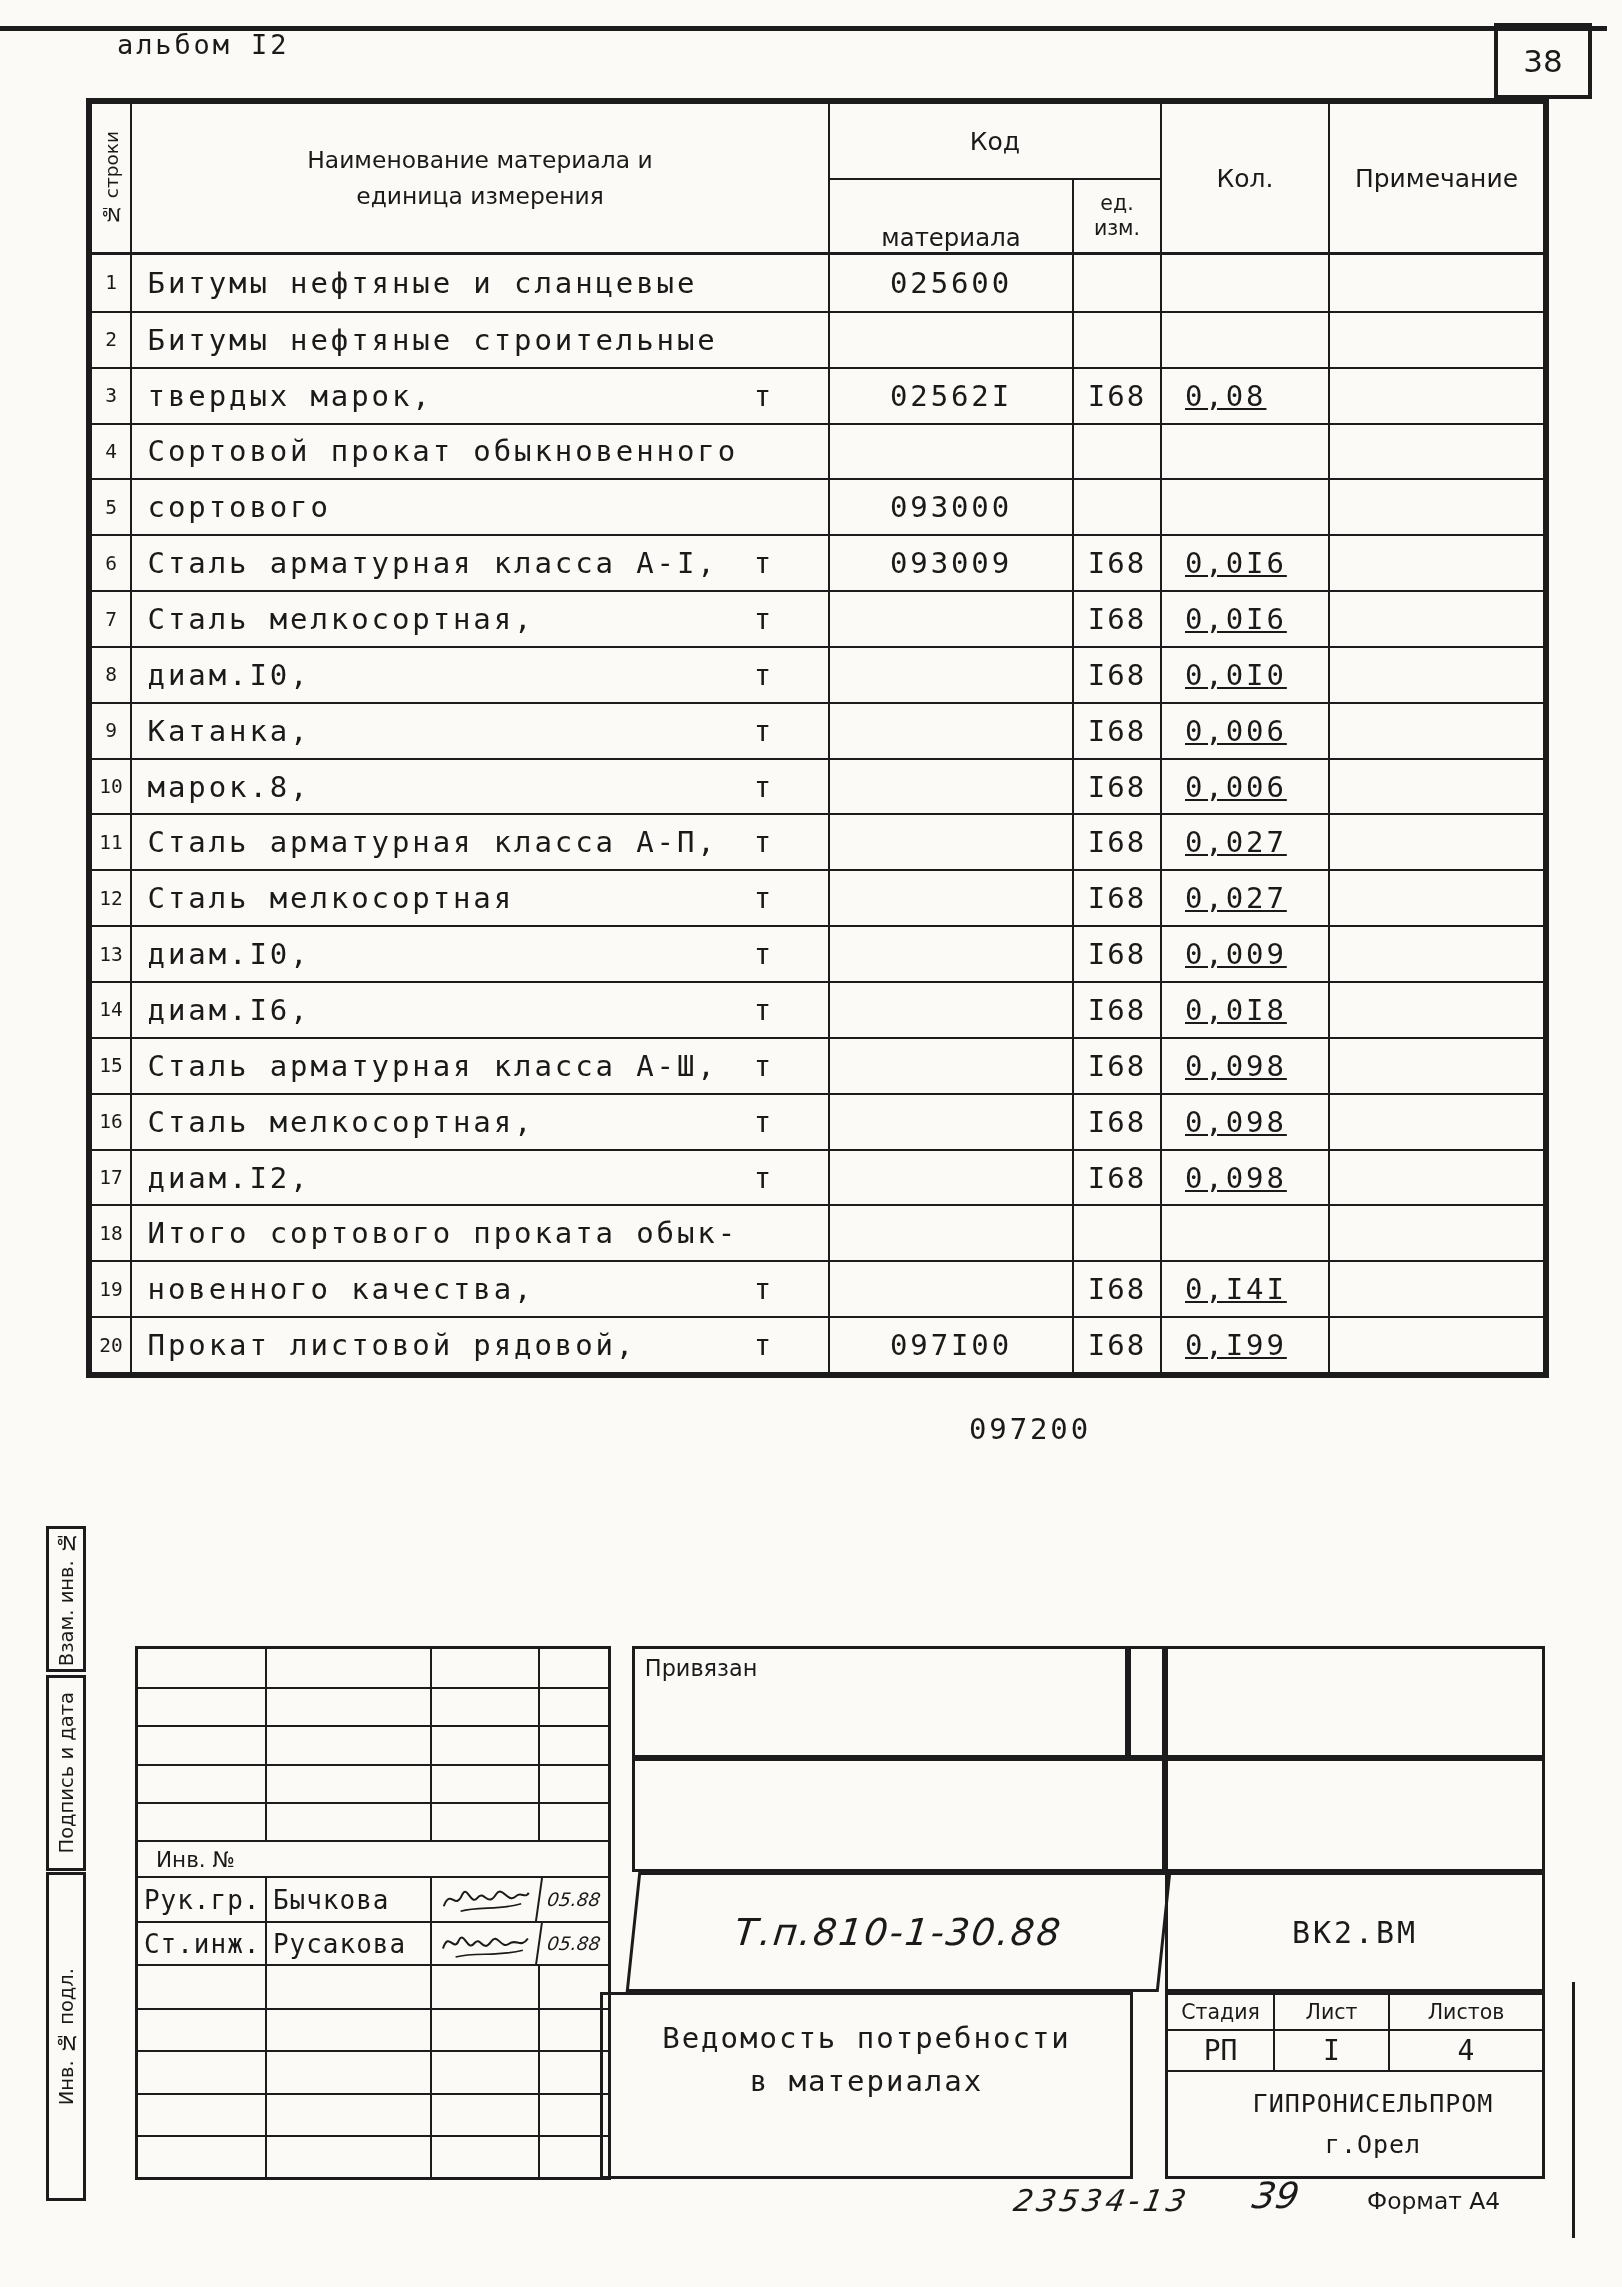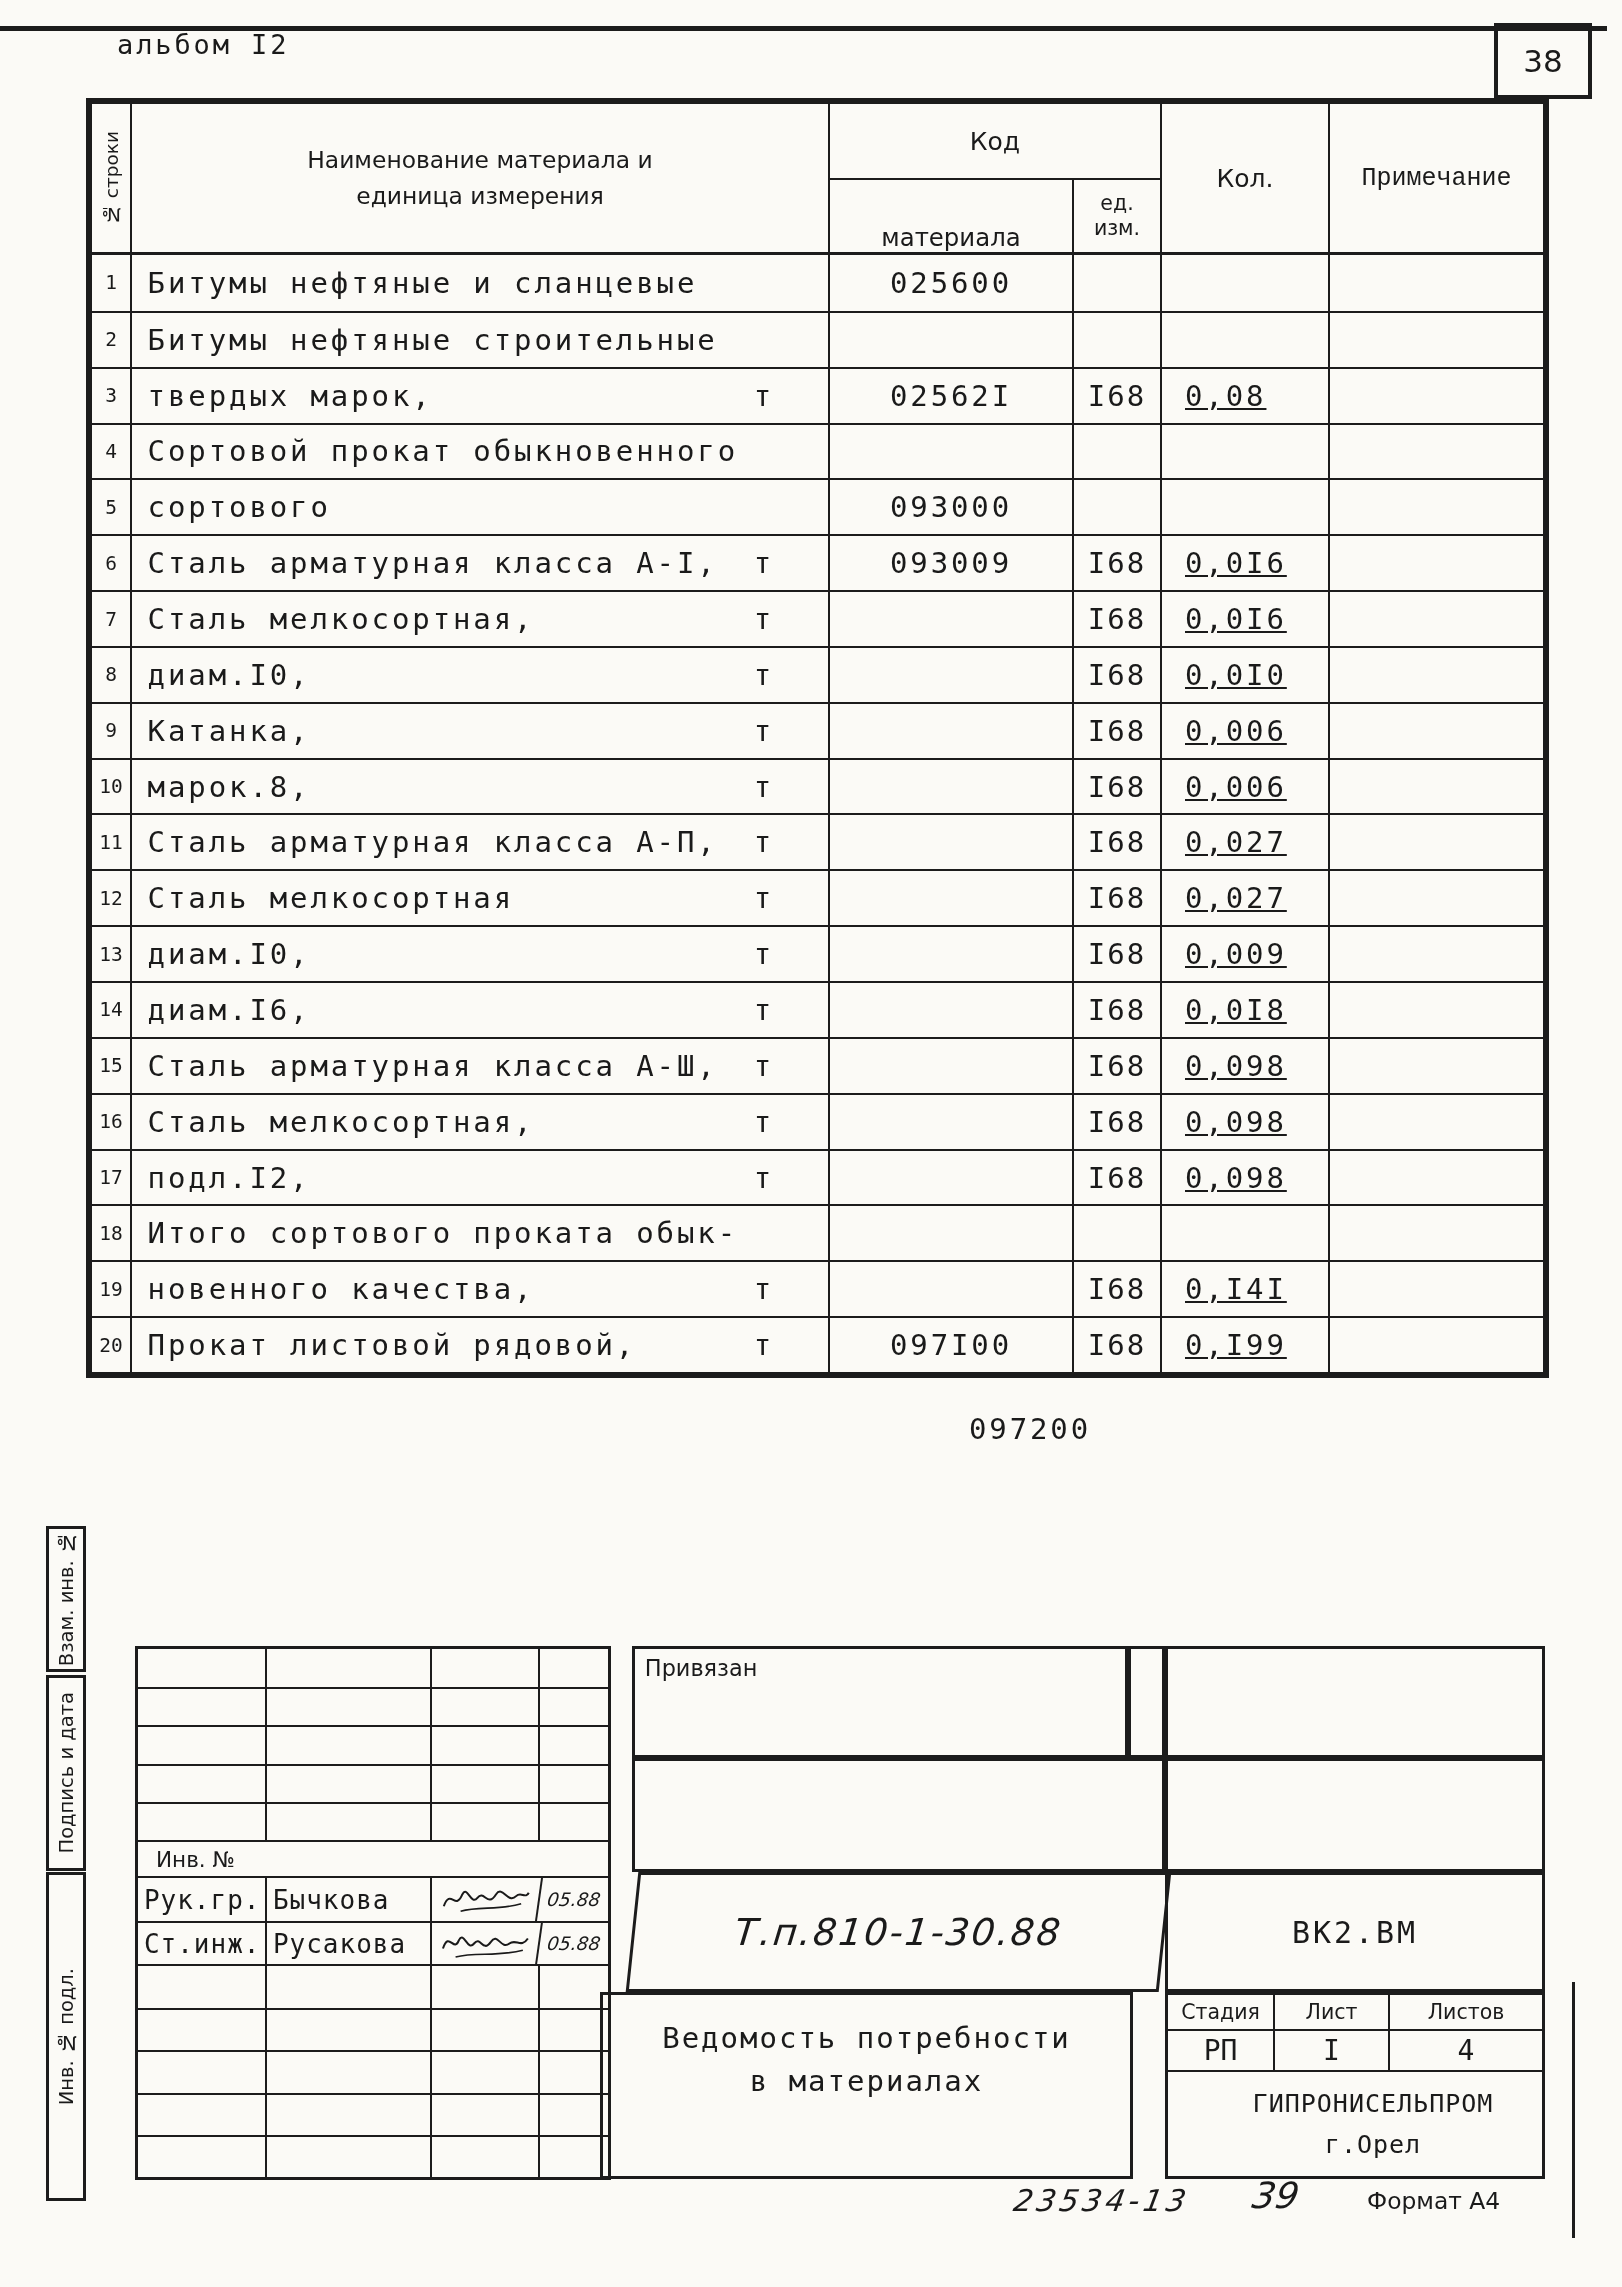--- a/index.html
+++ b/index.html
@@ -29,21 +29,21 @@
   #h-name{width:698px;display:flex;flex-direction:column;align-items:center;justify-content:center;
           font-size:23.4px;line-height:36px;}
   #h-codegrp{width:332px;display:flex;flex-direction:column;}
   #h-code-top{height:76px;border-bottom:2.9px solid #1c1c1c;box-sizing:border-box;
               display:flex;align-items:center;justify-content:center;font-size:25px;}
   #h-code-bot{flex:1;display:flex;}
   #h-mat{flex:1;display:flex;align-items:center;justify-content:center;font-size:24.4px;margin-top:42px;}
   #h-unit{width:88px;border-left:2.9px solid #1c1c1c;box-sizing:border-box;display:flex;
           flex-direction:column;align-items:center;justify-content:center;font-size:20.5px;line-height:25px;}
   #h-qty{width:168px;display:flex;align-items:center;justify-content:center;font-size:25px;}
-  #h-note{flex:1;display:flex;align-items:center;justify-content:center;font-size:25px;font-family:Liberation Mono, monospace;}
+  #h-note{flex:1;display:flex;align-items:center;justify-content:center;font-size:25px;}
 
   #rows{position:absolute;left:0;top:151px;right:0;bottom:0;display:grid;
         grid-template-rows:repeat(20,1fr);}
   .trow{display:grid;grid-template-columns:38px 698px 244px 88px 168px 1fr;
         border-top:2.9px solid #1c1c1c;box-sizing:border-box;}
   .trow:first-child{border-top:none;}
   .tc{box-sizing:border-box;border-left:2.9px solid #1c1c1c;display:flex;align-items:center;
       font-family:"DejaVu Sans Mono",monospace;font-size:29px;letter-spacing:2.9px;}
   .tc:first-child{border-left:none;}
   .tc.no{justify-content:center;font-size:19.5px;letter-spacing:0;}
@@ -313,21 +313,21 @@
         <span class="un">т</span>
       </div>
       <div class="tc code"></div>
       <div class="tc unit">I68</div>
       <div class="tc qty">0,098</div>
       <div class="tc note"></div>
     </div>
         <div class="trow">
       <div class="tc no">17</div>
       <div class="tc name">
-        <span class="nm">подл.I2,</span>
+        <span class="nm">диам.I2,</span>
         <span class="un">т</span>
       </div>
       <div class="tc code"></div>
       <div class="tc unit">I68</div>
       <div class="tc qty">0,098</div>
       <div class="tc note"></div>
     </div>
         <div class="trow">
       <div class="tc no">18</div>
       <div class="tc name">

